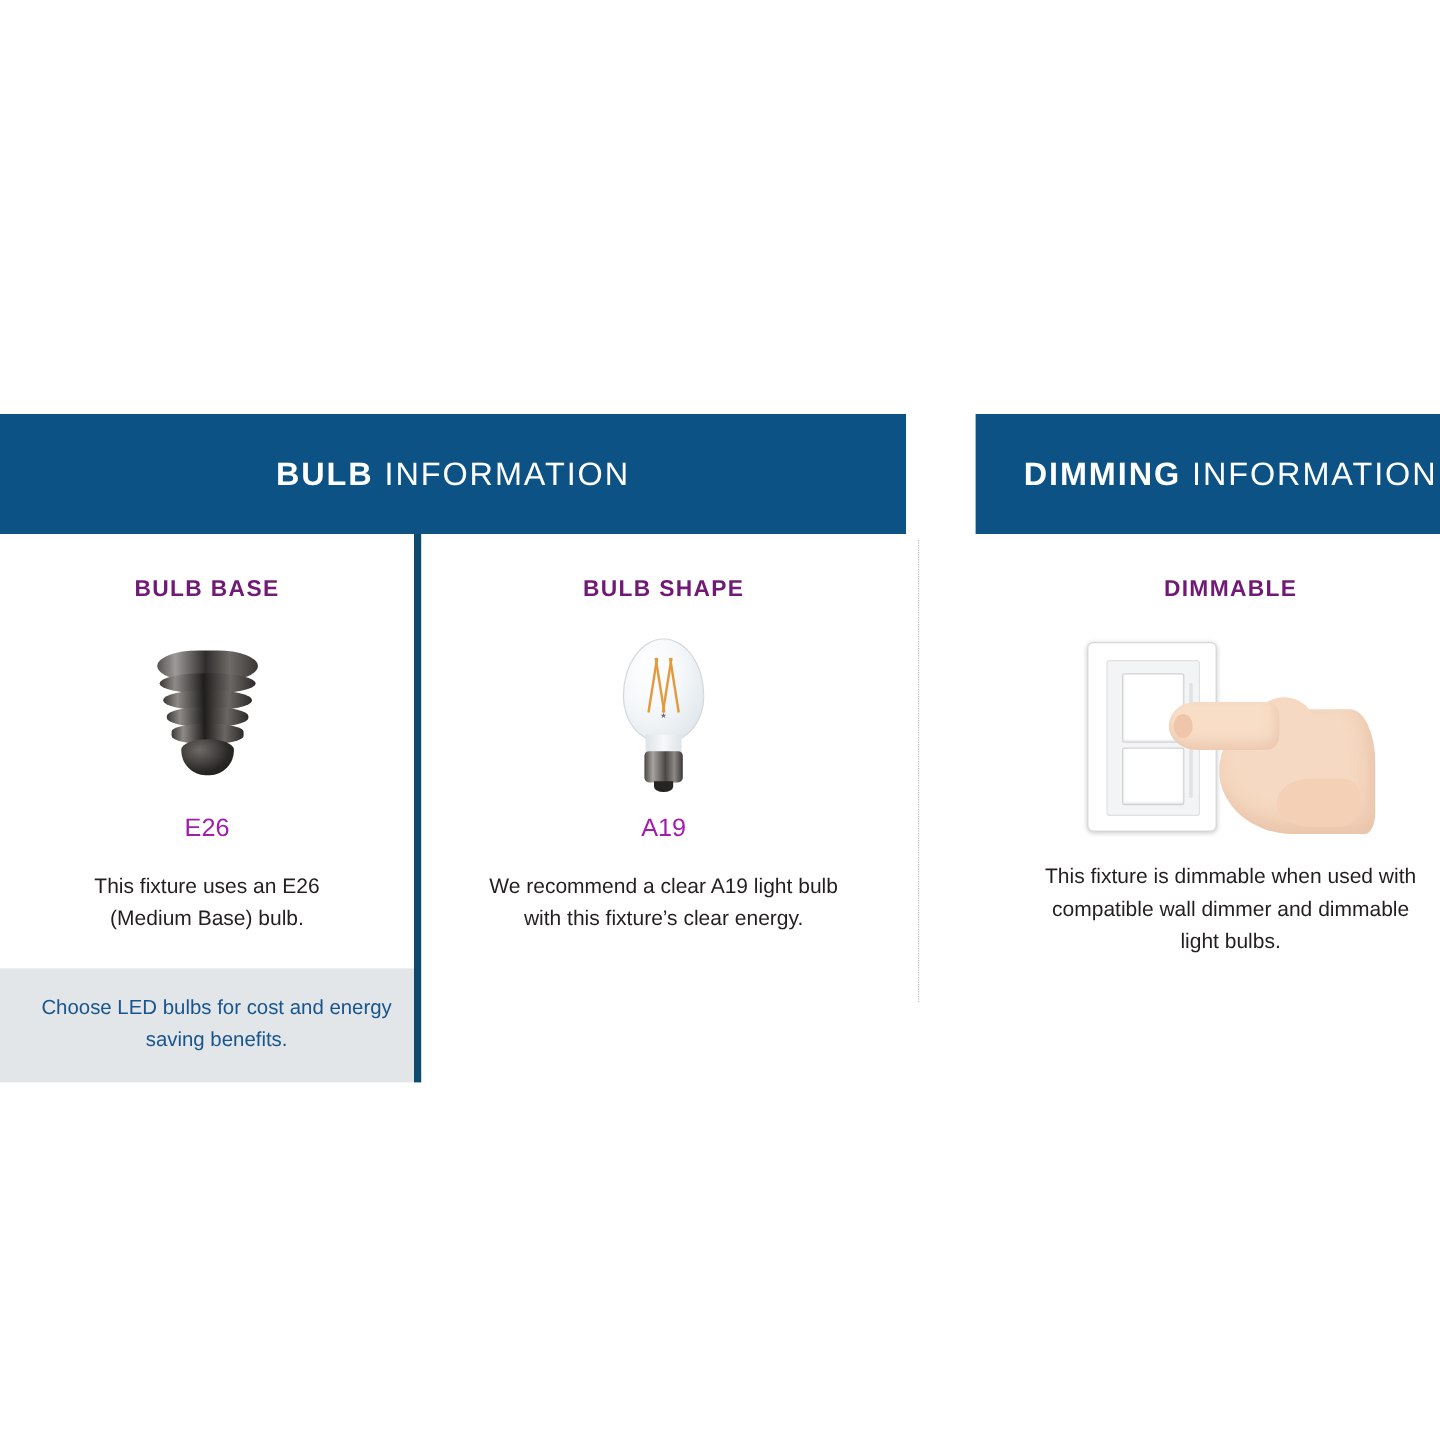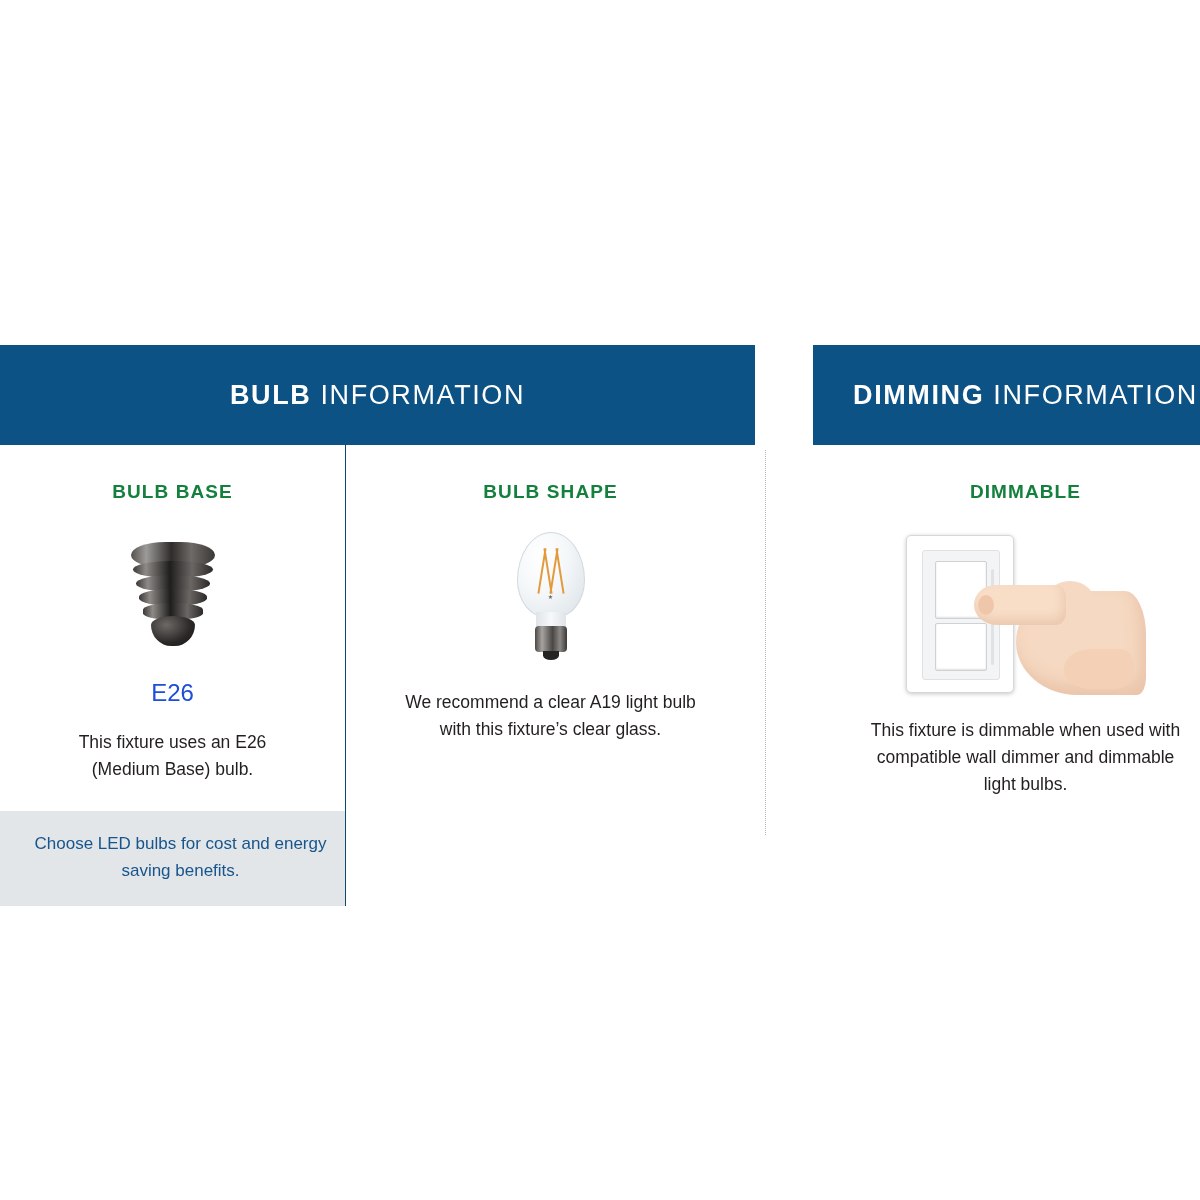--- a/index.html
+++ b/index.html
@@ -64,44 +64,44 @@
   .col {
     box-sizing: border-box;
     padding-top: 36px;
     text-align: center;
   }
   .col-base {
     width: 345px;
   }
   .col-shape {
     width: 410px;
-    border-left: 1px solid #0c4a6e;
+    border-left: 6px solid #0c4a6e;
   }
   .col-dim {
     width: 425px;
   }
 
   .col-title {
     font-size: 19px;
     font-weight: bold;
     letter-spacing: 1.1px;
-    color: #15803d;
+    color: #701a75;
     margin: 0 0 20px 0;
   }
 
   .art {
     height: 150px;
     display: flex;
     align-items: center;
     justify-content: center;
   }
 
   .art-caption {
-    font-size: 24px;
-    color: #1d4ed8;
+    font-size: 21px;
+    color: #a21caf;
     margin-top: 6px;
     margin-bottom: 22px;
   }
 
   .desc {
     font-size: 17.5px;
     line-height: 1.55;
     color: #231f20;
     margin: 16px auto;
   }
@@ -395,22 +395,23 @@
                 <i class="f2"></i>
                 <i class="f3"></i>
                 <i class="f4"></i>
             </div>
             <div class="bulb-logo">★</div>
             <div class="bulb-neck"></div>
             <div class="bulb-base"></div>
           </div>
         </div>
 
-
-        <p class="desc desc-shape">We recommend a clear A19 light bulb with this fixture’s clear glass.</p>
+        <div class="art-caption">A19</div>
+
+        <p class="desc desc-shape">We recommend a clear A19 light bulb with this fixture’s clear energy.</p>
       </div>
 
     </div>
   </section>
 
   <div class="panel-divider"></div>
 
   <section class="panel panel-right">
 
     <div class="panel-header">

